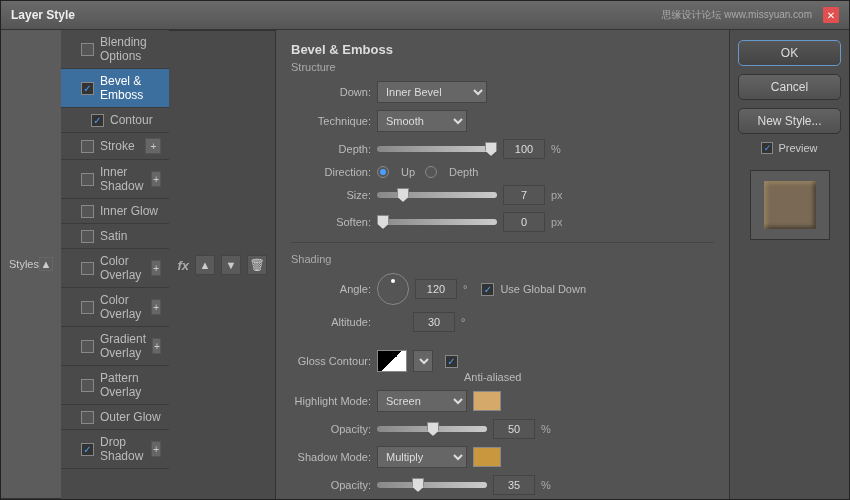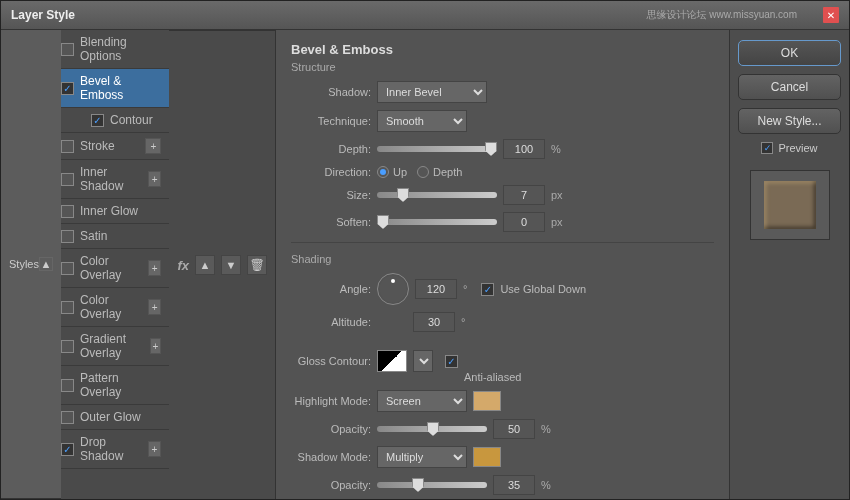--- a/index.html
+++ b/index.html
@@ -22,21 +22,21 @@
     }
     .title-bar {
       background: linear-gradient(to bottom, #6a6a6a, #555);
       padding: 6px 10px;
       display: flex;
       align-items: center;
       justify-content: space-between;
       border-bottom: 1px solid #333;
     }
     .title-bar-title { color: #eee; font-size: 12px; font-weight: bold; }
-    .title-bar-right { display: flex; align-items: center; gap: 26px; }
+    .title-bar-right { display: flex; align-items: center; gap: 11px; }
     .watermark { font-size: 10px; color: #aaa; }
     .close-btn {
       background: #e05050;
       border: none;
       color: white;
       width: 16px;
       height: 16px;
       font-size: 10px;
       cursor: pointer;
       display: flex; align-items: center; justify-content: center;
@@ -64,21 +64,21 @@
       display: flex;
       justify-content: space-between;
       align-items: center;
     }
     .styles-scroll {
       flex: 1;
       overflow-y: auto;
       overflow-x: hidden;
     }
     .layer-item {
-      padding: 5px 8px 5px 0;
+      padding: 5px 8px 5px 20px;
       display: flex;
       align-items: center;
       gap: 6px;
       cursor: pointer;
       color: #bbb;
       font-size: 12px;
       border-bottom: 1px solid #3a3a3a;
     }
     .layer-item.selected { background: #3c6e9e; color: #fff; }
     .layer-item.sub-item { padding-left: 30px; }
@@ -206,21 +206,21 @@
     .slider-thumb {
       width: 12px;
       height: 14px;
       background: #ddd;
       border: 1px solid #888;
       position: absolute;
       top: -4px;
       clip-path: polygon(0% 0%, 100% 0%, 100% 60%, 50% 100%, 0% 60%);
     }
     .radio-group { display: flex; align-items: center; gap: 10px; }
-    .radio-item { display: flex; align-items: center; gap: 4px; font-size: 11px; color: #bbb; justify-content: space-between; }
+    .radio-item { display: flex; align-items: center; gap: 12px; font-size: 11px; color: #bbb; justify-content: space-between; }
     .radio-circle {
       width: 12px; height: 12px;
       border-radius: 50%;
       border: 1px solid #888;
       background: #555;
       display: flex; align-items: center; justify-content: center;
     }
     .radio-circle.checked::after {
       content: '';
       width: 6px; height: 6px;
@@ -425,21 +425,21 @@
         <div class="icon-btn">▼</div>
         <div class="trash-btn">🗑</div>
       </div>
     </div>
 
     <div class="middle-panel">
       <div class="section-title">Bevel &amp; Emboss</div>
       <div class="section-sub">Structure</div>
 
       <div class="form-row">
-        <span class="form-label">Shadow:</span>
+        <span class="form-label">Down:</span>
         <select class="form-select" style="width:110px;">
           <option>Inner Bevel</option>
           <option>Outer Bevel</option>
           <option>Emboss</option>
         </select>
       </div>
 
       <div class="form-row">
         <span class="form-label">Technique:</span>
         <select class="form-select" style="width:90px;">

